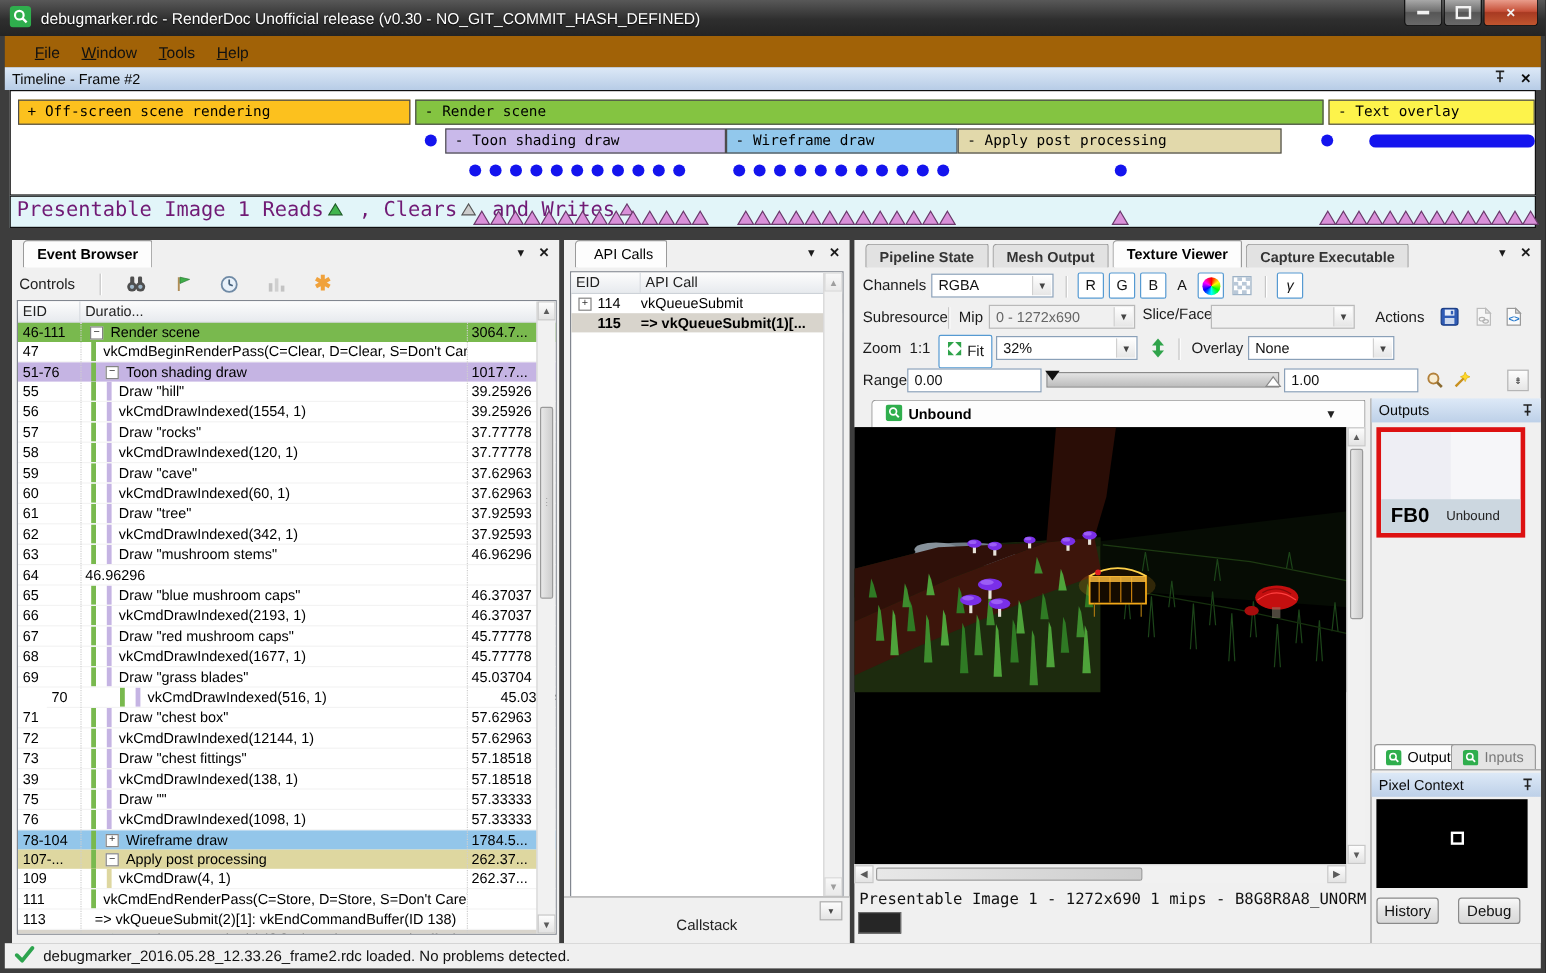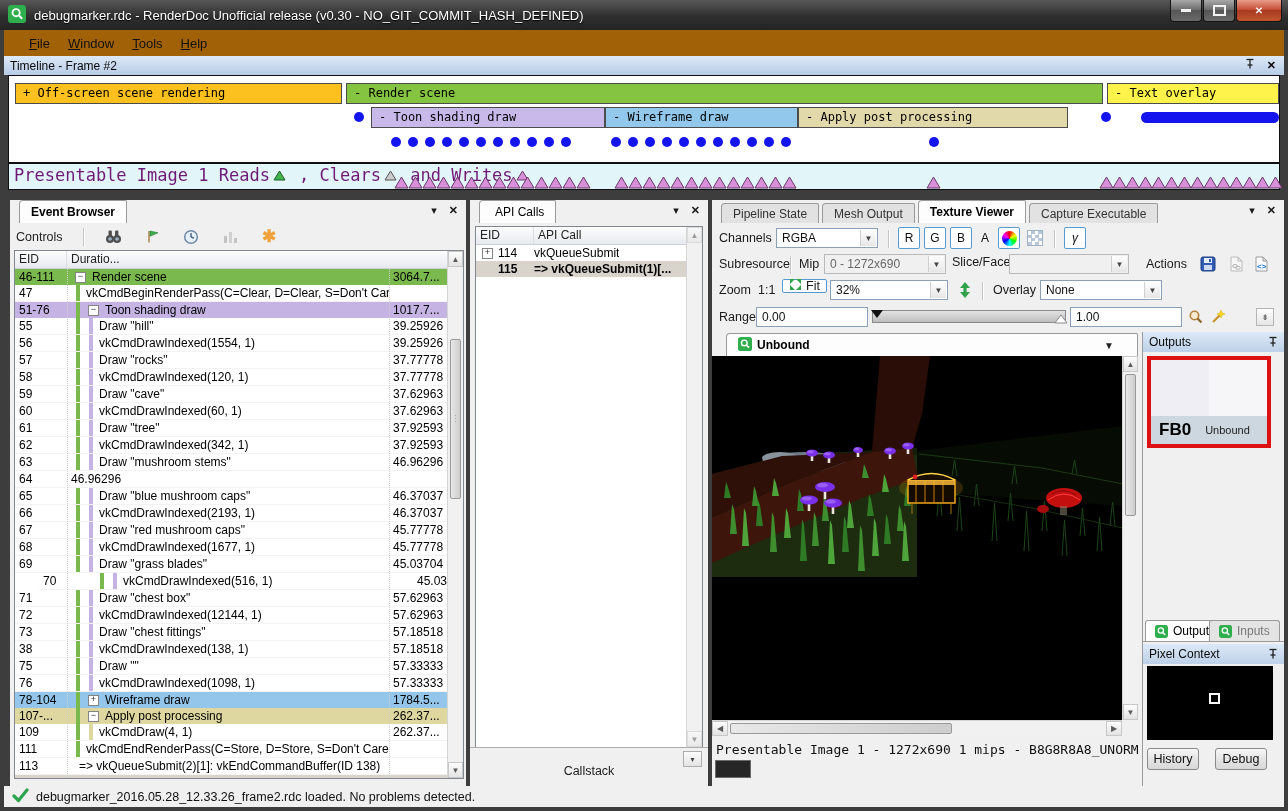--- a/index.html
+++ b/index.html
@@ -33,21 +33,21 @@
   .tl-dot{position:absolute;width:10px;height:10px;border-radius:50%;}
   .tl-pill{position:absolute;height:11px;border-radius:6px;}
   .tl-markers{left:8px;top:163px;width:1272px;height:27px;background:#e2f5f9;border:1px solid #101010;box-sizing:border-box;}
   .tl-mtext{position:absolute;left:5px;top:1px;font-family:"DejaVu Sans Mono",monospace;font-size:17px;color:#701a75;
             display:flex;align-items:center;gap:3px;white-space:pre;}
   .tri{position:absolute;top:11px;}
   
   .panel{background:#f0f0f0;}
   .tabbar{position:absolute;left:0;top:0;right:0;height:23px;display:flex;align-items:flex-end;padding-left:9px;gap:3px;}
   .tab{height:20px;display:flex;align-items:center;gap:5px;padding:0 11px;font-size:12px;background:#e2e2e2;
-       border:1px solid #9a9a9a;border-bottom:none;border-radius:4px 2px 0 0;color:#333;box-sizing:border-box;}
+       border:1px solid #9a9a9a;border-bottom:none;border-radius:4px 2px 0 0;color:#333;box-sizing:border-box;font-weight:bold;}
   .tab.active{background:#fdfdfd;font-weight:bold;color:#000;height:23px;}
   .dockbtns{position:absolute;top:4px;display:flex;gap:12px;font-size:11px;color:#1a1a1a;align-items:center;}
   
   .eb-toolbar{position:absolute;left:0;top:23px;width:100%;height:27px;display:flex;align-items:center;
               padding-left:6px;box-sizing:border-box;gap:20px;font-size:12.5px;color:#222;}
   .vsep{width:1px;height:18px;background:#c6c6c6;box-shadow:1px 0 0 #fff;}
   .icon16{width:19px;height:18px;display:inline-flex;align-items:center;justify-content:center;}
   .gridtable{position:absolute;background:#fff;border:1px solid #828790;box-sizing:border-box;overflow:hidden;}
   .ghead{display:flex;height:17px;background:linear-gradient(#fdfdfd,#e7eaee);border-bottom:1px solid #cdd2d8;
          font-size:12px;color:#222;}
@@ -568,21 +568,21 @@
           <div class="ebrow" style="border-bottom: 1px solid rgb(243, 243, 243);">
             <div class="c-eid">73</div>
             <div class="c-name">
               <div class="guide" style="background: rgb(121, 185, 78);"></div>
               <div class="guide" style="background: rgb(197, 180, 227);"></div>
               <div class="ntext">Draw "chest fittings"</div>
             </div>
             <div class="c-dur">57.18518</div>
           </div>
           <div class="ebrow" style="border-bottom: 1px solid rgb(243, 243, 243);">
-            <div class="c-eid">38</div>
+            <div class="c-eid">39</div>
             <div class="c-name">
               <div class="guide" style="background: rgb(121, 185, 78);"></div>
               <div class="guide" style="background: rgb(197, 180, 227);"></div>
               <div class="ntext">vkCmdDrawIndexed(138, 1)</div>
             </div>
             <div class="c-dur">57.18518</div>
           </div>
           <div class="ebrow" style="border-bottom: 1px solid rgb(243, 243, 243);">
             <div class="c-eid">75</div>
             <div class="c-name">
@@ -791,21 +791,21 @@
             <path d="M2,1 h7 l4,4 v10 h-11 z" fill="#fbfbfb" stroke="#9a9a9a"></path>
             <path d="M9,1 l4,4 h-4 z" fill="#e0e0e0" stroke="#9a9a9a"></path>
             <text x="3" y="12.5" font-size="8" font-weight="bold" fill="#2277cc">&lt;&gt;</text>
           </svg>
         </span>
     </div>
 
     <div class="abs" style="left:0;top:78px;width:100%;height:26px;">
       <span class="label12 abs" style="left:7px;top:5px;">Zoom</span>
       <span class="label12 abs" style="left:46px;top:5px;">1:1</span>
-      <span class="abs" style="left:70px;top:1px;height:14px;border:1px solid #569ad2;border-radius:2px;background:#fff;display:flex;align-items:center;gap:4px;padding:0 6px;box-sizing:border-box;">
+      <span class="abs" style="left:70px;top:1px;height:28px;border:1px solid #569ad2;border-radius:2px;background:#fff;display:flex;align-items:center;gap:4px;padding:0 6px;box-sizing:border-box;">
         <span><svg width="13" height="13">
               <g fill="#2fa34a">
                 <polygon points="1,1 6,1 1,6"></polygon>
                 <polygon points="12,1 12,6 7,1"></polygon>
                 <polygon points="1,12 1,7 6,12"></polygon>
                 <polygon points="12,12 7,12 12,7"></polygon>
               </g>
             </svg></span>
         <span class="label12">Fit</span>
       </span>

